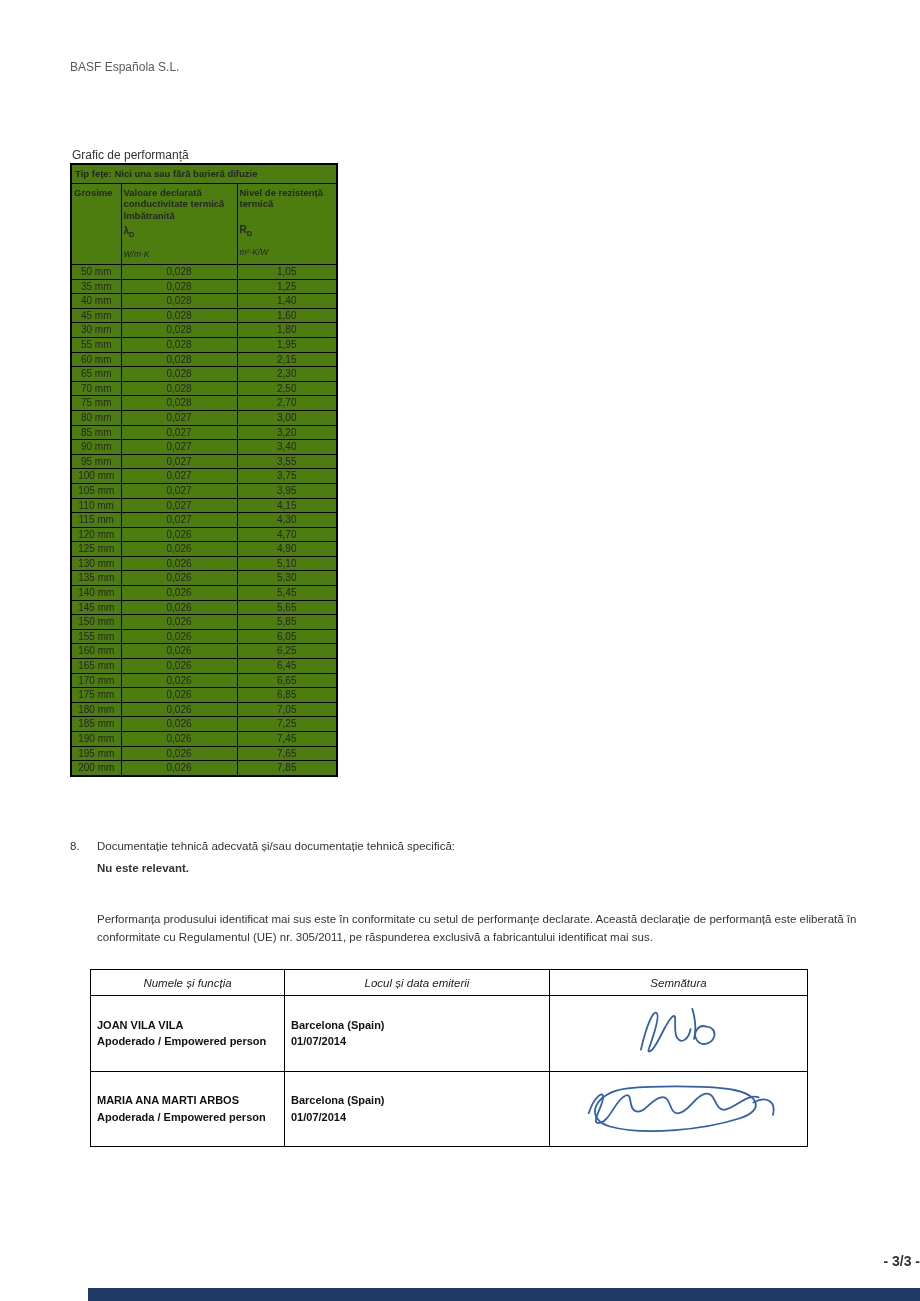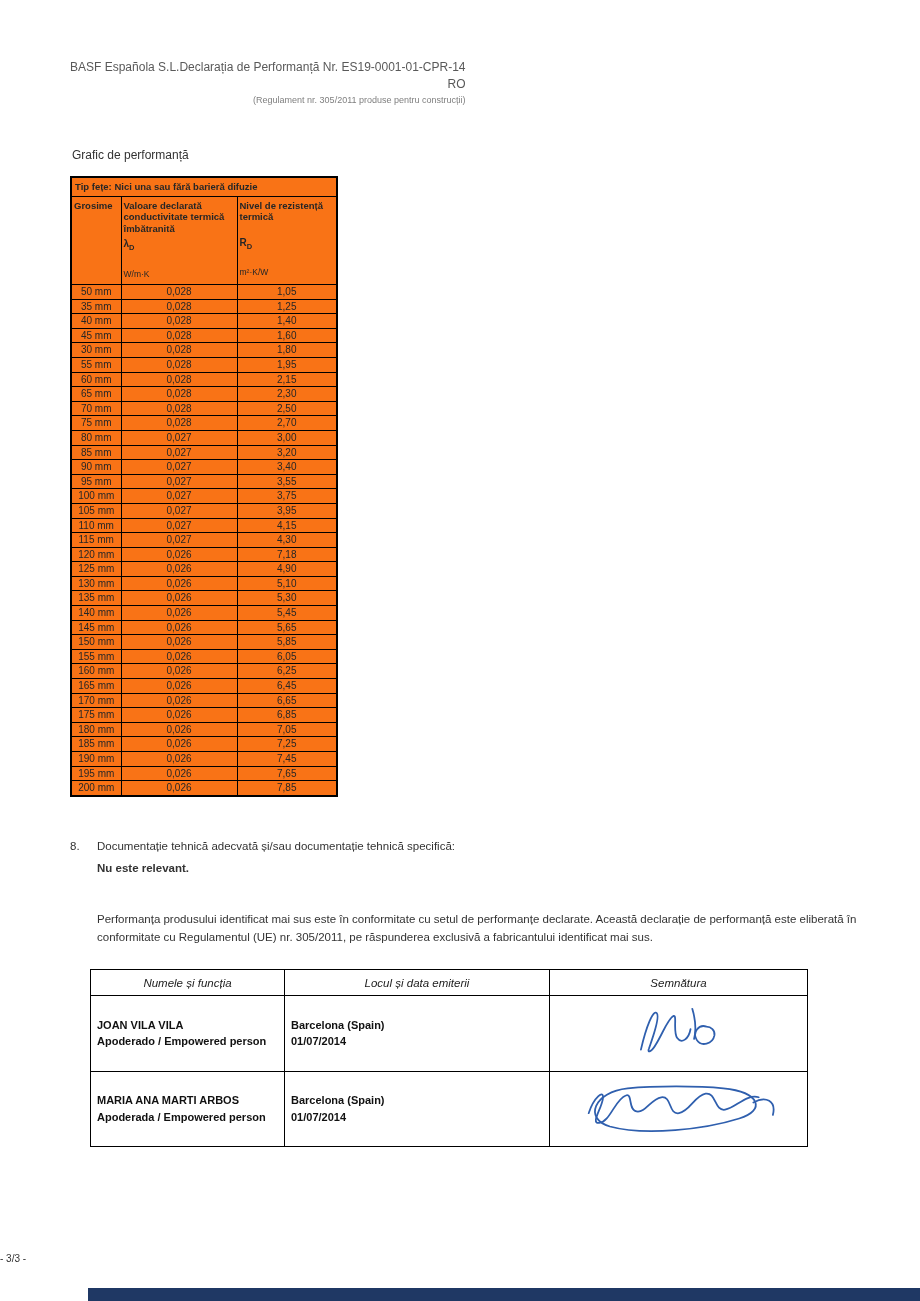--- a/index.html
+++ b/index.html
@@ -16,30 +16,30 @@
   
   .header { position:absolute; top:60px; left:70px; right:62px; display:flex; justify-content:flex-start; align-items:flex-start; }
   .company { font-size:12px; color:#595959; }
   .doc-meta { text-align:right; color:#595959; }
   .doc-title { font-size:12px; }
   .doc-lang { font-size:12px; margin-top:3px; }
   .doc-reg { font-size:9px; color:#7f7f7f; margin-top:4px; }
 
   
   .section-title { position:absolute; top:148px; left:72px; font-size:12px; color:#333; }
-  .perf-table { position:absolute; top:176px; left:70px; border-collapse:collapse; border:2px solid #000; background:#f97316; }
+  .perf-table { position:absolute; top:163px; left:70px; border-collapse:collapse; border:2px solid #000; background:#4d7c0f; }
   .perf-table th, .perf-table td { border:1px solid #000; }
   .perf-table .caption-row { text-align:left; font-size:9.5px; font-weight:bold; padding:3px 3px; }
   .perf-table thead th { font-size:9.5px; font-weight:bold; vertical-align:top; padding:3px 2px 4px 2px; line-height:11.5px; text-align:left; }
   .perf-table .col-grosime { width:50px; }
   .perf-table .col-cond { width:116px; }
   .perf-table .col-res { width:100px; }
   .perf-table .sym { font-weight:bold; margin-top:4px; font-size:10px; }
   .perf-table .sym sub { font-size:7.5px; }
-  .perf-table .unit { font-weight:normal; font-size:8.5px; margin-top:15px; }
+  .perf-table .unit { font-weight:normal; font-size:8.5px; margin-top:8px;font-style:italic; }
   .perf-table .col-res .sym { margin-top:14px; }
   .perf-table tbody td { font-size:10px; text-align:center; padding:1px 2px; line-height:11.6px; height:12px; }
 
   
   .section8 { position:absolute; top:840px; left:70px; right:60px; font-size:11.5px; color:#333; }
   .sec8-row { display:flex; }
   .sec8-num { width:27px; flex:0 0 27px; }
   .not-relevant { margin:10px 0 0 27px; font-weight:bold; }
   .conformity { margin:36px 0 0 27px; line-height:1.6; }
   .signed-intro { margin:23px 0 0 27px; }
@@ -49,35 +49,30 @@
   .sig-table th, .sig-table td { border:1px solid #000; }
   .sig-table th { font-style:italic; font-weight:normal; font-size:11.5px; height:26px; text-align:center; color:#222; }
   .sig-table .c1 { width:194px; }
   .sig-table .c2 { width:265px; }
   .sig-table .c3 { width:258px; }
   .sig-table td { height:64px; vertical-align:middle; font-weight:bold; font-size:11px; color:#111; padding:4px 6px; line-height:1.5; }
   .sig-cell { text-align:center; padding:0; }
   .sig-path { stroke:var(--ink, #2f5fae); stroke-width:2; fill:none; stroke-linecap:round; }
 
   
-  .page-number { position:absolute; top:1253px; left:0; width:100%; text-align:left; font-size:10px; color:#333; }
+  .page-number { position:absolute; top:1253px; left:0; width:100%; text-align:right; font-size:14px; color:#333;font-weight:bold; }
   .bottom-bar { position:absolute; left:88px; right:0; bottom:0; height:13px; background:#1f3864; }
 </style>
 </head>
 <body>
 
 <div class="page">
 
   <header class="header">
     <div class="company">BASF Española S.L.</div>
-    <div class="doc-meta">
-      <div class="doc-title">Declarația de Performanță Nr. ES19-0001-01-CPR-14</div>
-      <div class="doc-lang">RO</div>
-      <div class="doc-reg">(Regulament nr. 305/2011 produse pentru construcții)</div>
-    </div>
   </header>
 
   <div class="section-title">Grafic de performanță</div>
 
   <table class="perf-table">
     <thead>
       <tr>
         <th colspan="3" class="caption-row">Tip fețe: Nici una sau fără barieră difuzie</th>
       </tr>
       <tr>
@@ -184,21 +179,21 @@
           <td>4,15</td>
         </tr>
         <tr>
           <td>115 mm</td>
           <td>0,027</td>
           <td>4,30</td>
         </tr>
         <tr>
           <td>120 mm</td>
           <td>0,026</td>
-          <td>7,18</td>
+          <td>4,70</td>
         </tr>
         <tr>
           <td>125 mm</td>
           <td>0,026</td>
           <td>4,90</td>
         </tr>
         <tr>
           <td>130 mm</td>
           <td>0,026</td>
           <td>5,10</td>

